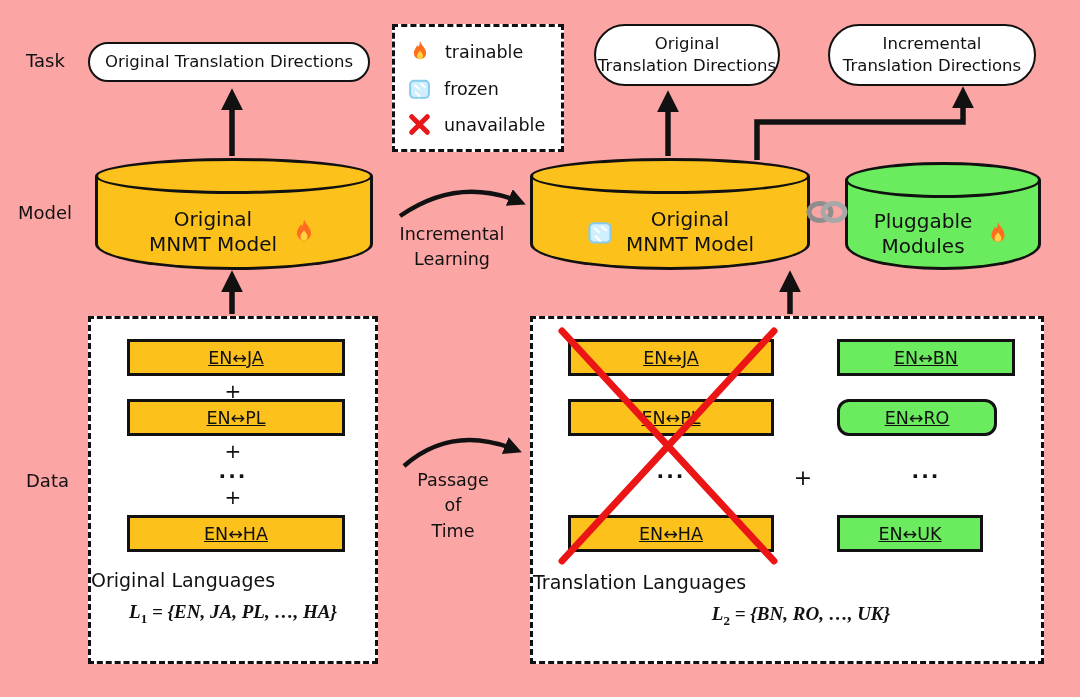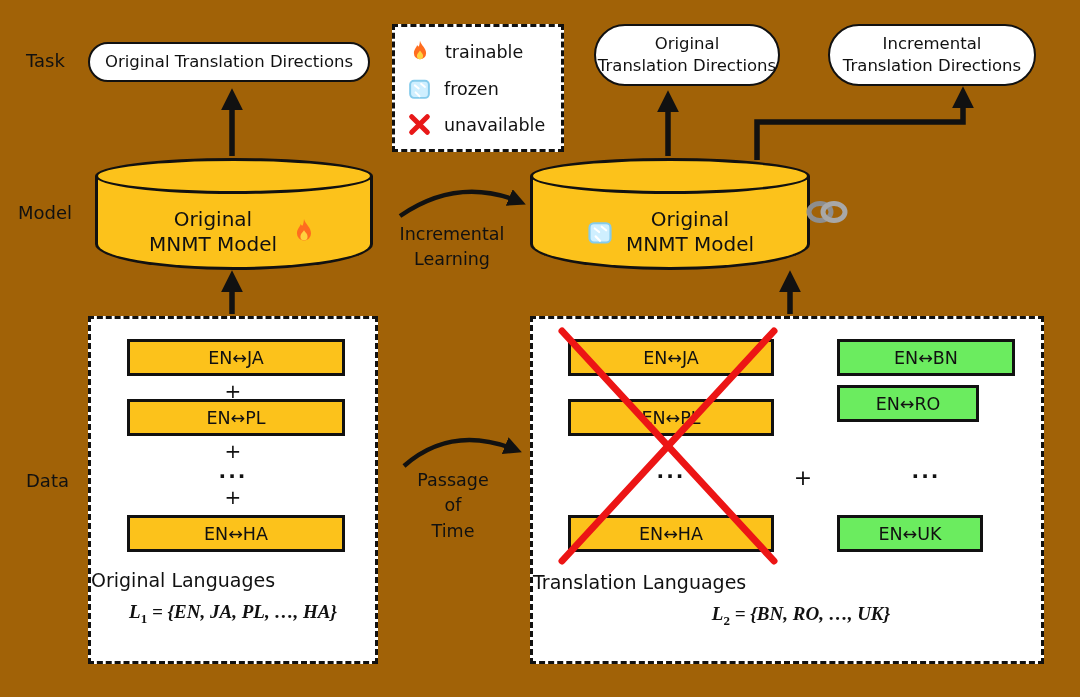--- a/index.html
+++ b/index.html
@@ -1,37 +1,37 @@
 <!DOCTYPE html>
 <html><head>
 <meta charset="utf-8">
 <style>
   body { margin:0; background:#fff; }
-  .canvas { position:relative; width:1080px; height:697px; background:#a16207; overflow:hidden;
+  .canvas { position:relative; width:1080px; height:697px; background:#fca5a5; overflow:hidden;
             font-family:"DejaVu Sans","Liberation Sans",sans-serif; color:#111; }
   .abs { position:absolute; }
   .ml { white-space:pre-line; }
   .row-label { font-size:18px; }
   .pill { border:2.5px solid #111; border-radius:34px; background:#fff; display:flex; align-items:center;
           justify-content:center; text-align:center; font-size:16.5px; line-height:1.32;
           white-space:pre-line; box-sizing:border-box; }
   .dashed { border:3px dashed #111; background:#fff; box-sizing:border-box; }
   .legend-box { display:flex; flex-direction:column; justify-content:space-between; padding:12px 12px; }
   .legend-row { display:flex; align-items:center; gap:12px; font-size:17.5px; }
   .icon { display:inline-flex; align-items:center; justify-content:center; }
   .cyl-top { position:absolute; left:0; right:0; top:0; height:36px; border:3px solid #111;
              border-radius:50%; box-sizing:border-box; z-index:1; }
   .cyl-body { position:absolute; left:0; right:0; top:18px; bottom:0; border:3px solid #111; border-top:none;
               border-radius:0 0 50% 50% / 0 0 26px 26px; box-sizing:border-box; z-index:0; }
   .cyl-content { position:absolute; left:0; right:0; top:40px; bottom:4px; display:flex; align-items:center;
                  justify-content:center; gap:12px; font-size:20px; text-align:center; line-height:1.25; z-index:2; }
   .yellow { background:#FCC21B; }
   .green  { background:#6BEC5F; }
   .lang-box { position:absolute; border:3px solid #111; display:flex; align-items:center; justify-content:center;
-              font-size:17.5px; box-sizing:border-box; }
+              font-size:17.5px; box-sizing:border-box;text-decoration:underline; }
   .plus { position:absolute; text-align:center; font-size:20px; }
   .dots { position:absolute; text-align:center; font-size:20px; font-weight:bold; letter-spacing:2px; }
   .group-title { position:absolute; text-align:left; font-size:19px; }
   .math { position:absolute; text-align:center; font-size:19px; font-weight:bold; font-style:italic;
           font-family:"Liberation Serif","DejaVu Serif",serif; }
   .math sub { font-size:13px; font-style:normal; }
   .flow-label { position:absolute; text-align:center; font-size:17.5px; line-height:1.45; white-space:pre-line; }
   .conn  { stroke:#111; stroke-width:5.5; fill:none; }
   .curve { stroke:#111; stroke-width:4.5; fill:none; }
   .redx  { stroke:#EC1515; stroke-width:7; stroke-linecap:round; fill:none; }
@@ -106,20 +106,34 @@
         <svg width="28" height="28" viewBox="0 0 32 32">
             <rect x="4" y="6" width="24" height="22" rx="5" fill="#CFEFFF" stroke="#85CBEC" stroke-width="2.5"></rect>
             <path d="M10 12l5 4M18 10l5 4M11 21l5 5" stroke="#FFFFFF" stroke-width="2.5" stroke-linecap="round" fill="none"></path>
           </svg>
       </span>
       <span class="ml">Original
 MNMT Model</span>
     </div>
   </div>
 
+  <div class="abs" style="left:845px;top:162px;width:196px;height:108px;">
+    <div class="cyl-body green"></div>
+    <div class="cyl-top green"></div>
+    <div class="cyl-content">
+      <span class="ml">Pluggable
+Modules</span>
+      <span class="icon">
+        <svg width="28" height="28" viewBox="0 0 32 32">
+            <path d="M16 2c1.6 6 7.5 8.5 7.5 15.5a7.5 7.5 0 0 1-15 0c0-4.5 3-6.5 4-10 1.4 2.6 2.6 3.2 3.5-5.5z" fill="#FF6D1F"></path>
+            <path d="M16 14c1.7 2.6 3.8 3.8 3.8 7a3.8 3.8 0 0 1-7.6 0c0-3.2 2.1-4.4 3.8-7z" fill="#FFD23F"></path>
+          </svg>
+      </span>
+    </div>
+  </div>
 
   <div class="abs icon" style="left:804px;top:198px;z-index:8;">
     <svg width="46" height="28" viewBox="0 0 46 28">
         <ellipse cx="16" cy="14" rx="11" ry="8.5" fill="none" stroke="#8E8E8E" stroke-width="5"></ellipse>
         <ellipse cx="30" cy="14" rx="11" ry="8.5" fill="none" stroke="#A8A8A8" stroke-width="5"></ellipse>
       </svg>
   </div>
 
   <div class="abs dashed" style="left:88px;top:316px;width:290px;height:348px;">
     <div class="lang-box yellow" style="left:36px;top:20px;width:218px;height:37px;">EN↔JA</div>
@@ -139,21 +153,21 @@
 
   <div class="abs dashed" style="left:530px;top:316px;width:514px;height:348px;">
     <div class="lang-box yellow" style="left:35px;top:20px;width:206px;height:37px;">EN↔JA</div>
     <div class="lang-box yellow" style="left:35px;top:80px;width:206px;height:37px;">EN↔PL</div>
     <div class="dots" style="left:35px;top:140px;width:206px;">...</div>
     <div class="lang-box yellow" style="left:35px;top:196px;width:206px;height:37px;">EN↔HA</div>
 
     <div class="plus" style="left:240px;top:146px;width:60px;font-size:22px;">+</div>
 
     <div class="lang-box green" style="left:304px;top:20px;width:178px;height:37px;">EN↔BN</div>
-    <div class="lang-box green" style="left:304px;top:66px;width:142px;height:37px;">EN↔RO</div>
+    <div class="lang-box green" style="left:304px;top:80px;width:160px;height:37px;border-radius:12px;">EN↔RO</div>
     <div class="dots" style="left:304px;top:140px;width:178px;">...</div>
     <div class="lang-box green" style="left:304px;top:196px;width:146px;height:37px;">EN↔UK</div>
 
     <div class="group-title" style="left:0;top:252px;width:100%;">Translation Languages</div>
     <div class="math" style="left:14px;top:284px;width:100%;"><span>L</span><sub>2</sub><span> = {BN, RO, …, UK}</span></div>
   </div>
 
   <svg class="abs" style="left:0;top:0;z-index:6;pointer-events:none;" width="1080" height="697" viewBox="0 0 1080 697">
     <defs>
       <marker id="ah" markerWidth="4" markerHeight="4" refX="2.6" refY="2" orient="auto">

